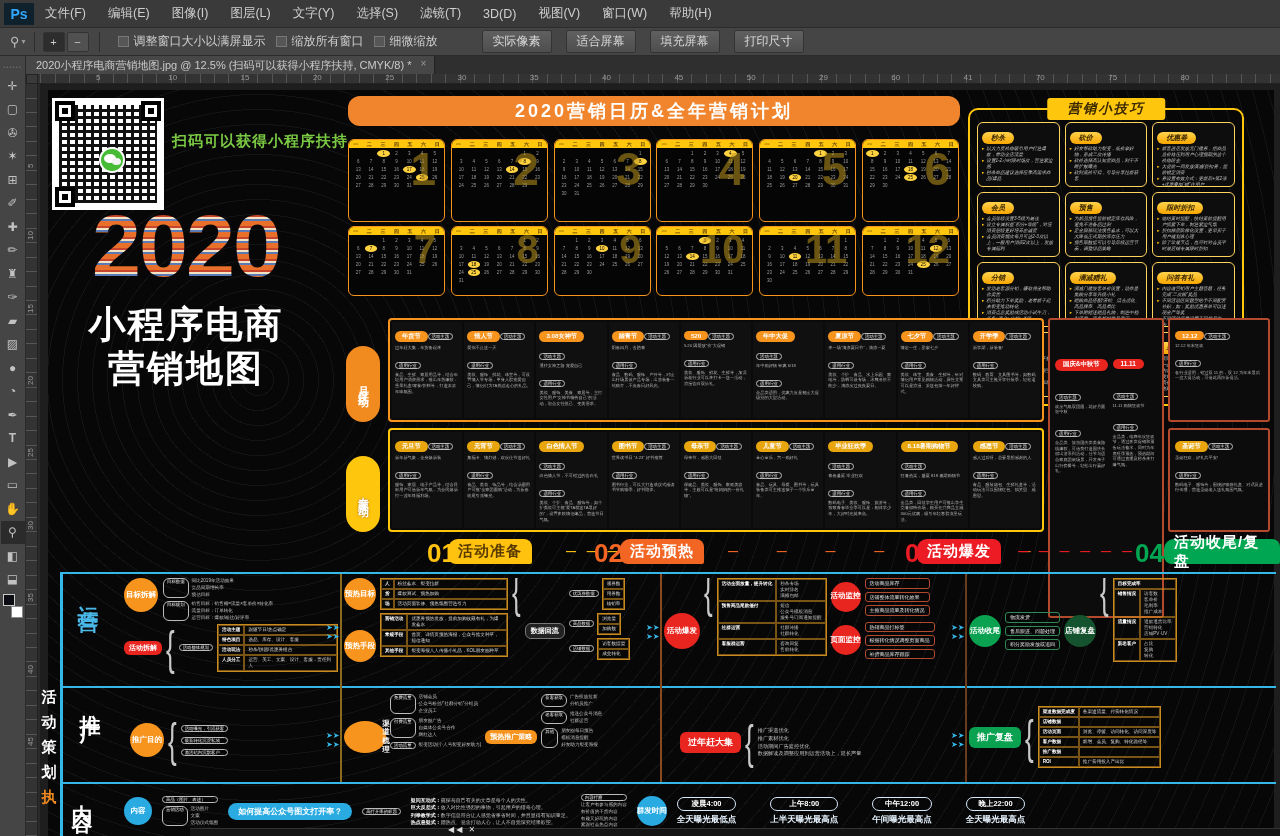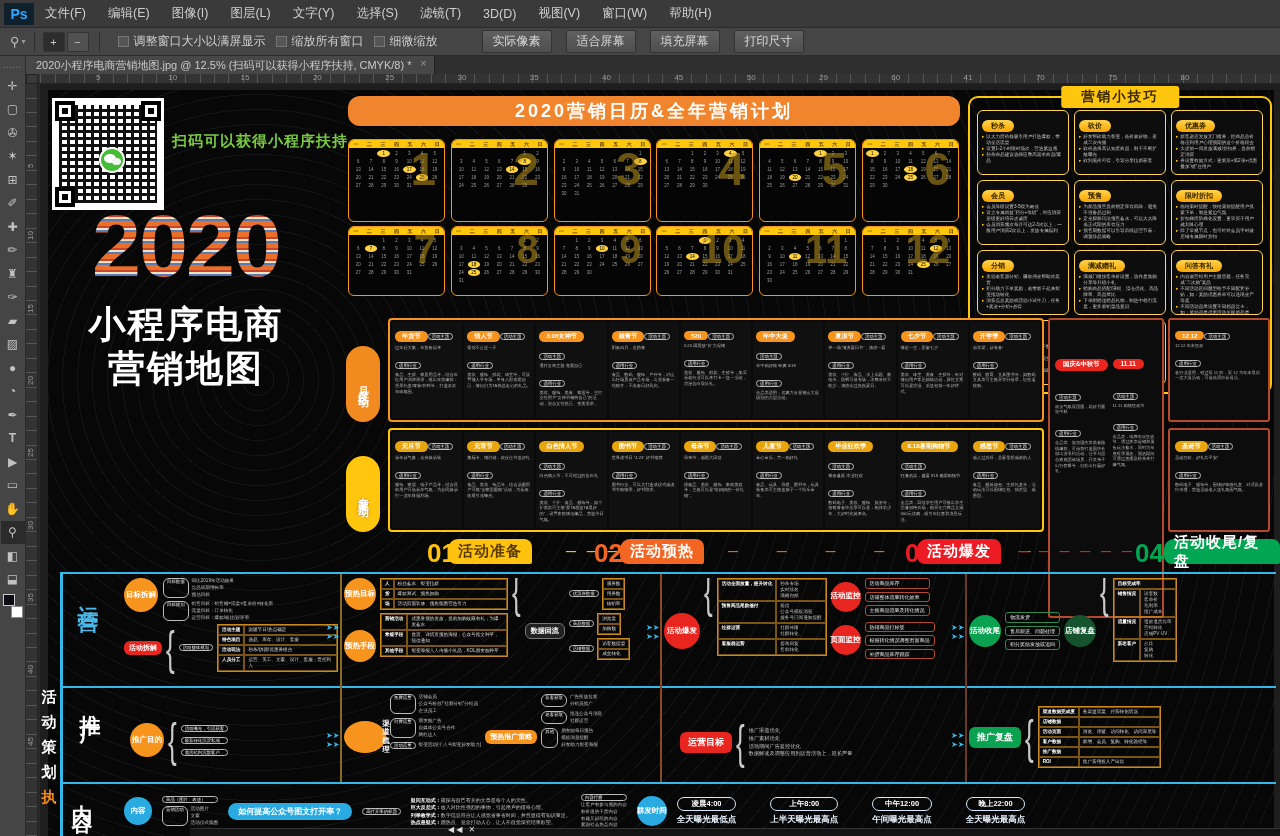--- a/index.html
+++ b/index.html
@@ -57,21 +57,21 @@
   .big-title { left:24px; width:244px; text-align:center; color:#fff; font-size:37px; font-weight:bold; letter-spacing:2px; }
 
   #cal-banner { left:308px; top:12px; width:612px; height:30px; background:#f1852d; border-radius:12px; display:flex; align-items:center; justify-content:center; color:#fff; font-weight:bold; font-size:18px; letter-spacing:3px; }
   .cal-card { position:absolute; width:97px; background:#050505; border:1.5px solid #f7941d; border-radius:6px; overflow:hidden; }
   .cal-head { height:8px; background:#ffc60e; display:flex; align-items:center; justify-content:space-around; font-size:5px; color:#5a3c00; font-weight:bold; }
   .cal-grid { position:relative; display:grid; grid-template-columns:repeat(7,1fr); padding:2px 3px; row-gap:1px; }
   .cal-day { font-size:4.5px; color:#9a9a9a; text-align:center; height:7px; line-height:7px; }
   .cal-day.hi { background:#ffd23f; color:#000; border-radius:50%; }
   .cal-num { position:absolute; right:8px; top:6px; font-size:46px; font-weight:bold; color:rgba(190,150,30,.55); line-height:1; }
 
-  #tips { left:928px; top:12px; width:304px; height:298px; border:2px solid #ffc60e; border-radius:10px; }
+  #tips { left:928px; top:24px; width:276px; height:298px; border:2px solid #ffc60e; border-radius:10px;font-style:italic; }
   #tips-ribbon { position:absolute; top:-12px; left:50%; transform:translateX(-50%); background:#ffc60e; color:#3a2800; font-weight:bold; font-size:13.5px; letter-spacing:2px; padding:2px 20px; border-radius:3px; white-space:nowrap; }
   #tips-grid { position:absolute; left:7px; top:12px; right:7px; bottom:7px; display:grid; grid-template-columns:repeat(3,1fr); grid-template-rows:repeat(4,1fr); gap:5px; }
   .tip-card { background:#0d0d0d; border:1px solid #ffd45e; border-radius:6px; padding:3px 4px; overflow:hidden; }
   .tip-label { display:inline-block; background:linear-gradient(#ffd34d,#f7a600); color:#3a2800; font-weight:bold; font-size:7px; padding:1px 9px; border-radius:8px; margin-bottom:2px; }
   .tip-line { display:flex; gap:2px; font-size:4.6px; color:#c8c8c8; line-height:1.3; }
   .tip-line b { color:#ffc60e; font-size:4.6px; }
 
   .band-pill { position:absolute; width:34px; height:76px; border-radius:17px; display:flex; align-items:center; justify-content:center; writing-mode:vertical-lr; letter-spacing:3px; font-weight:bold; font-size:11px; }
   #monthly-box { left:348px; top:234px; width:656px; height:104px; border:2px solid #f7941d; border-radius:4px; background:#0a0a0a; display:flex; gap:2px; padding:2px; }
   #topics-box { left:348px; top:344px; width:656px; height:104px; border:2px solid #ffc60e; border-radius:4px; background:#0a0a0a; display:flex; gap:2px; padding:2px; }
@@ -1225,21 +1225,21 @@
           <span class="opill">其他</span>
           <div class="tinylist">
             <div class="tinyline">朋友圈每日预告</div>
             <div class="tinyline">模板消息提醒</div>
             <div class="tinyline">好友助力裂变海报</div>
           </div>
         </div>
       </div>
     </div>
   <div class="cell" id="r2c3" style="left:640px;top:622px;width:280px;height:72px;align-items:center">
-      <div class="mrect" style="background: rgb(232, 37, 31); font-size: 9px; padding: 4px 8px;">运营目标</div>
+      <div class="mrect" style="background: rgb(232, 37, 31); font-size: 9px; padding: 4px 8px;">过年赶大集</div>
       <div class="brace">{</div>
       <div class="tinylist" style="max-width: 190px;">
         <div class="tinyline" style="white-space: normal; font-size: 5.2px;">推广渠道优化</div>
         <div class="tinyline" style="white-space: normal; font-size: 5.2px;">推广素材优化</div>
         <div class="tinyline" style="white-space: normal; font-size: 5.2px;">活动期间广告监控优化</div>
         <div class="tinyline" style="white-space: normal; font-size: 5.2px;">数据解读及调整应用到运营活动上，延长声量</div>
       </div>
     </div>
   <div class="cell" id="r2c4" style="left:929px;top:610px;width:308px;height:86px;align-items:center">
       <div class="mrect" style="background: rgb(10, 162, 81); font-size: 9px; padding: 4px 8px;">推广复盘</div>

